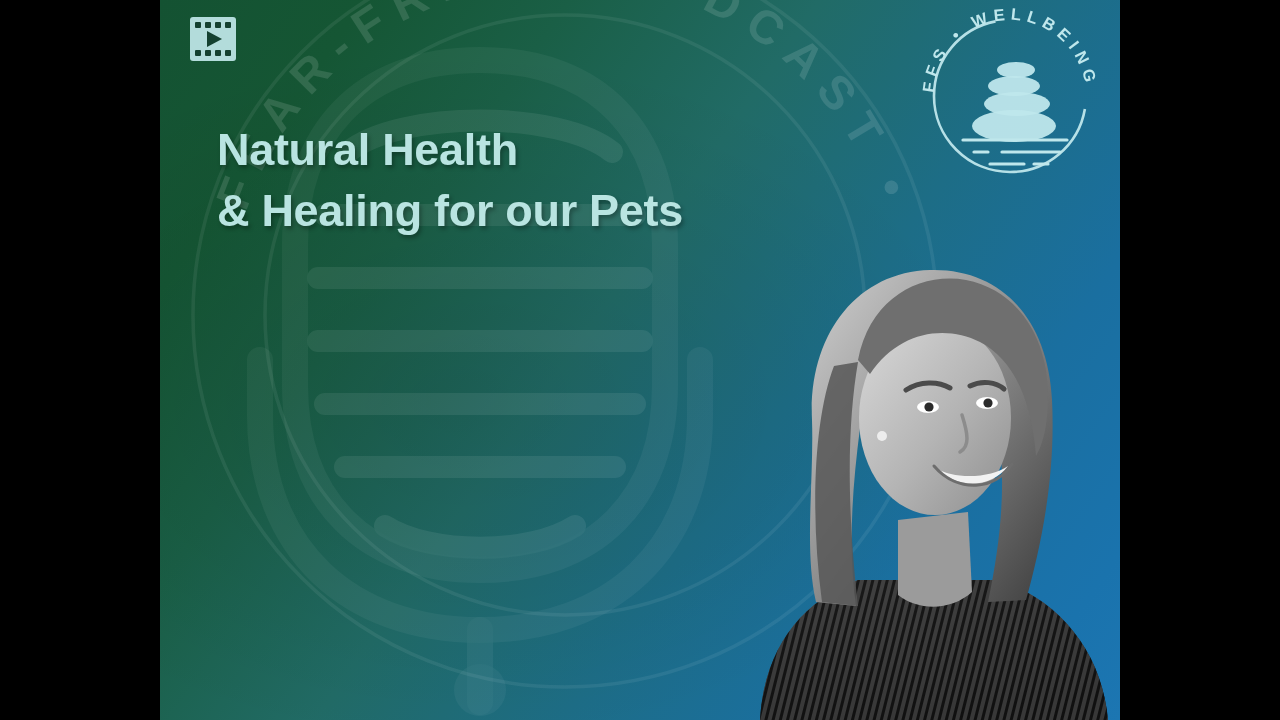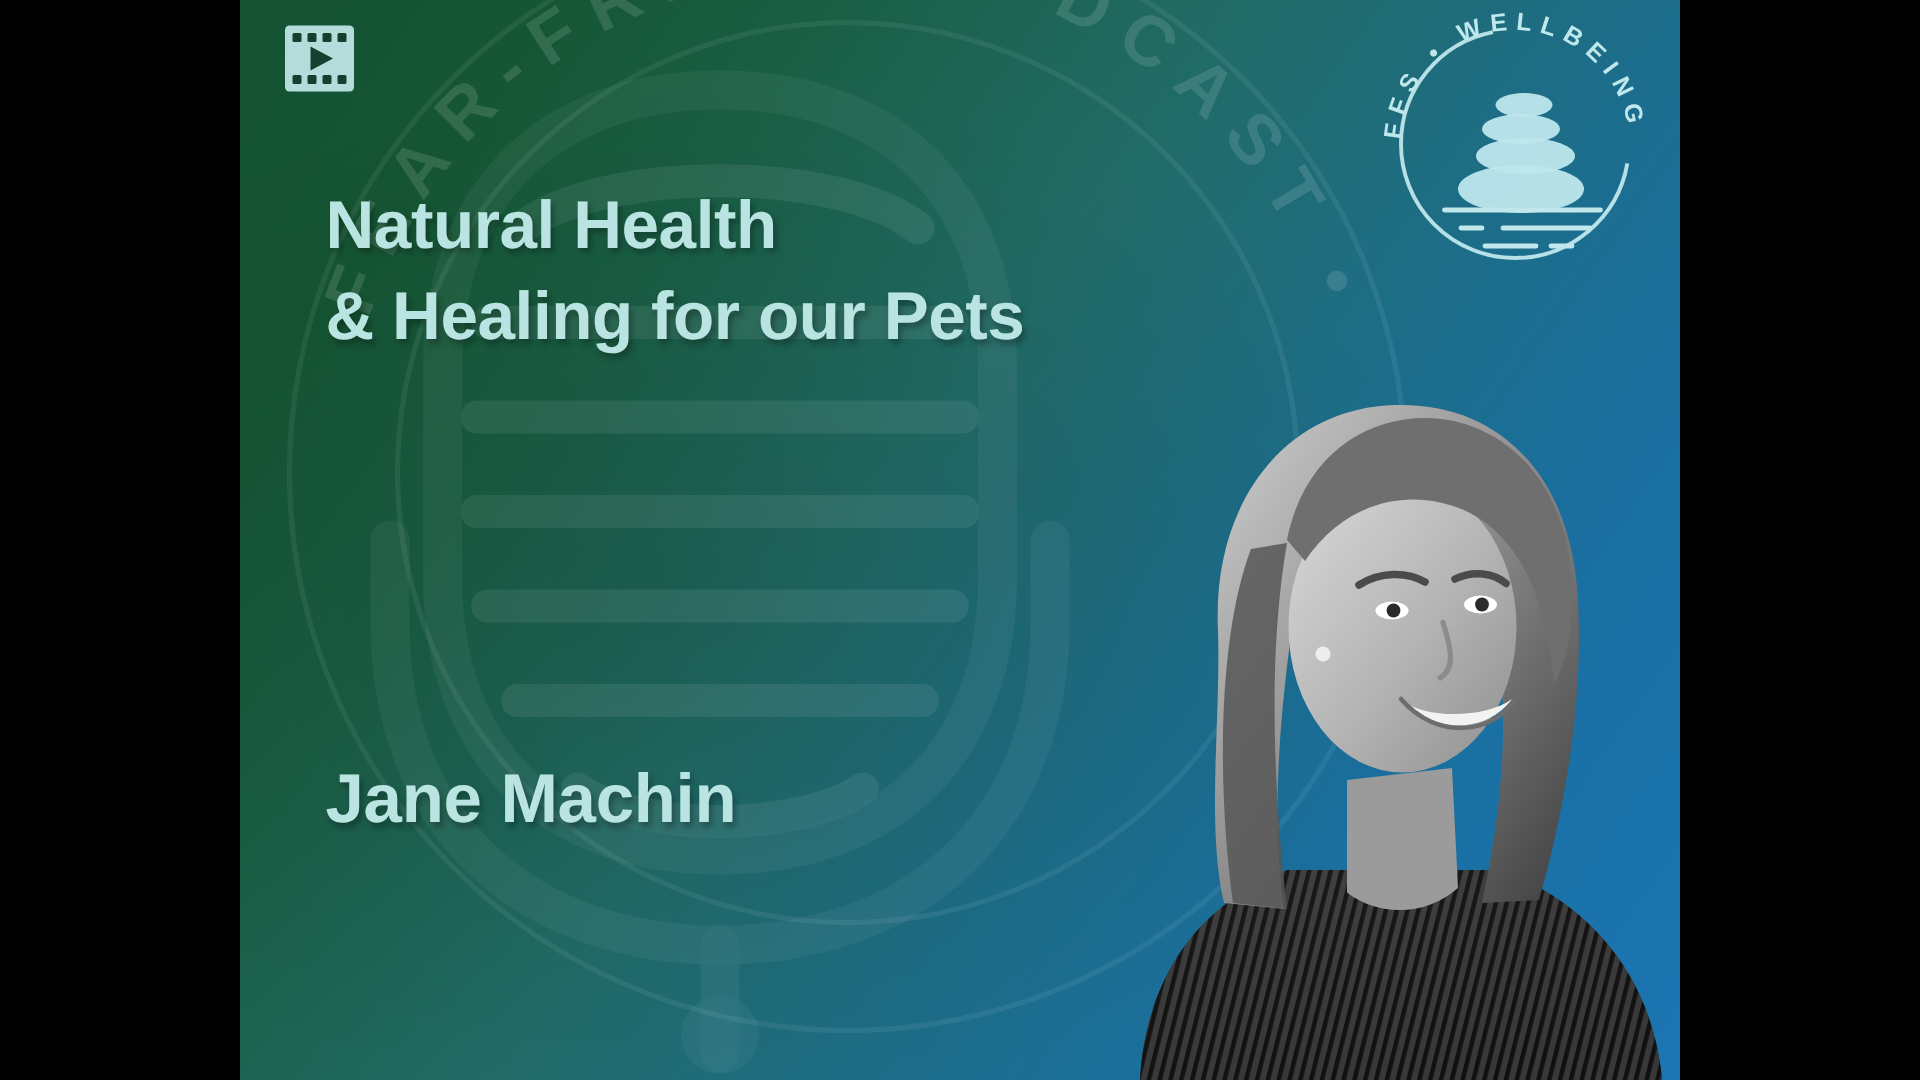--- a/index.html
+++ b/index.html
@@ -152,21 +152,20 @@
           <rect x="26" y="34" width="6" height="6" rx="1"></rect>
           <rect x="36" y="34" width="6" height="6" rx="1"></rect>
           <path d="M 18,15 L 33,23 L 18,31 Z"></path>
         </g>
       </svg>
     </div>
 
     <div class="title">Natural Health
 &amp; Healing for our Pets</div>
 
-    <div class="speaker">Jane Machin</div>
 
     <div class="logo">
       <svg viewBox="0 0 196 196" xmlns="http://www.w3.org/2000/svg">
         <defs>
           <path id="logoArc" d="M 98,98 m -76,0 a 76,76 0 1,1 152,0 a 76,76 0 1,1 -152,0"></path>
         </defs>
 
         <circle cx="98" cy="98" r="76" fill="none" stroke="#bfe7ec" stroke-width="2.6" stroke-dasharray="330 148" stroke-dashoffset="-13" opacity="0.95"></circle>
 
         <g fill="#bfe7ec">

